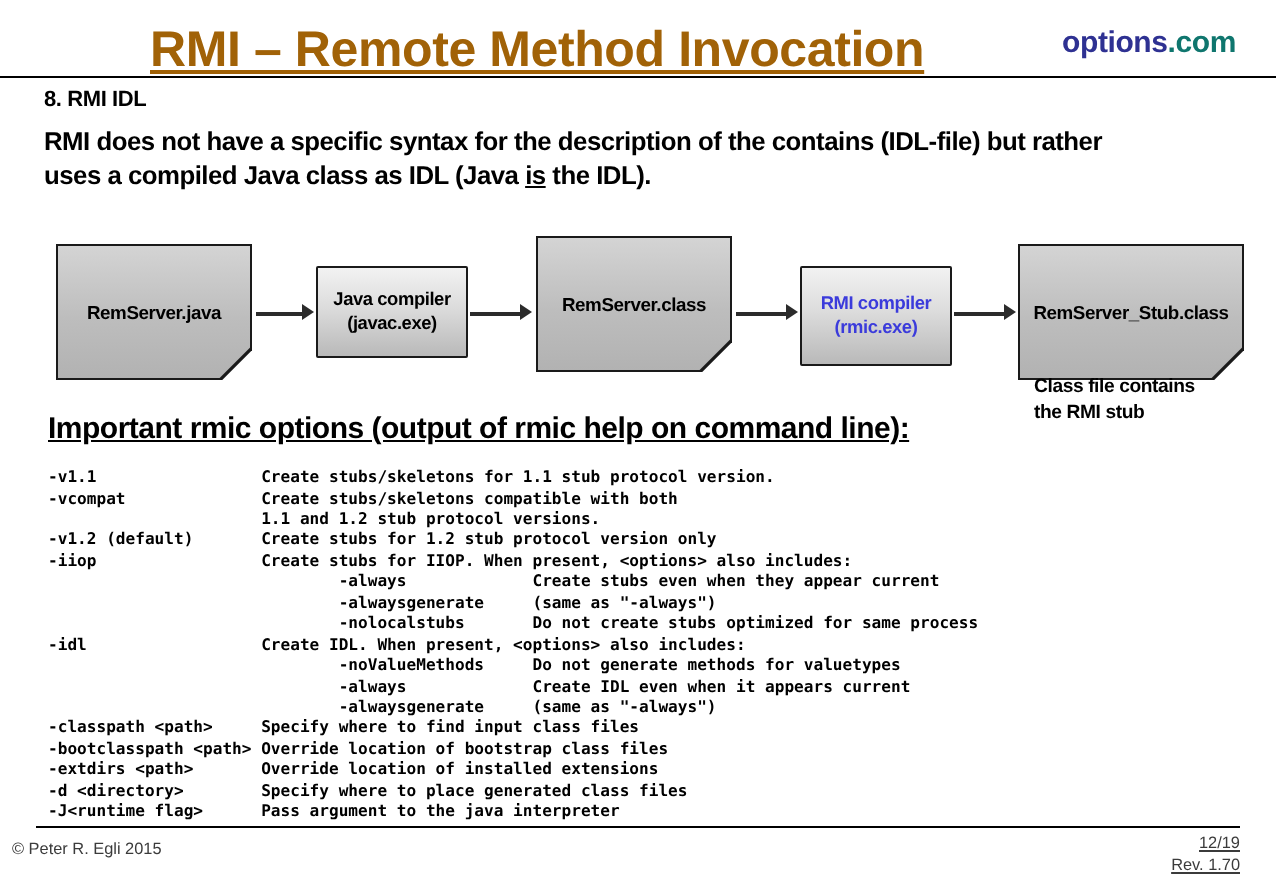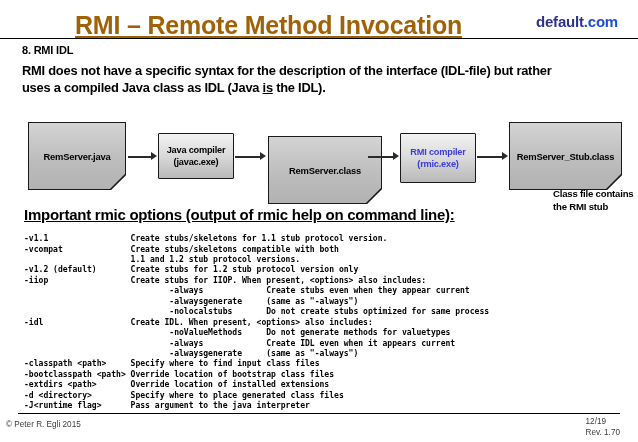--- a/index.html
+++ b/index.html
@@ -38,21 +38,21 @@
   #brand {
     position: absolute;
     right: 20px;
     top: 13px;
     font-size: 15px;
     font-weight: bold;
     white-space: nowrap;
     letter-spacing: -0.2px;
   }
   #brand .brand-main { color: #2e3192; }
-  #brand .brand-tld  { color: #1d4ed8; }
+  #brand .brand-tld  { color: #0f766e; }
 
   #header-rule {
     position: absolute;
     left: 0;
     top: 38px;
     width: 638px;
     height: 0;
     border-top: 1.6px solid #000;
   }
 
@@ -155,21 +155,20 @@
   }
 
   #stub-caption {
     position: absolute;
     left: 517px;
     top: 188px;
     font-size: 9.6px;
     font-weight: bold;
     line-height: 12.5px;
     letter-spacing: -0.2px;
-    margin-left: 36px;
   }
 
   
   #options-heading {
     position: absolute;
     left: 24px;
     top: 206px;
     font-size: 15px;
     font-weight: bold;
     text-decoration: underline;
@@ -203,41 +202,42 @@
     top: 420px;
     font-size: 8.2px;
     color: #3b3b3b;
     white-space: nowrap;
     text-align: right;
   }
   #page-num {
     position: absolute;
     right: 18px;
     top: 416px;
-    text-align: left;
+    text-align: right;
     font-size: 8.2px;
     color: #3b3b3b;
     line-height: 11px;
     white-space: nowrap;
+    text-decoration: underline;
   }
 </style>
 </head>
 <body>
 
 <div id="header">
   <div id="header-title">RMI – Remote Method Invocation</div>
   <div id="brand">
-    <span class="brand-main">default</span><span class="brand-tld">.com</span>
+    <span class="brand-main">options</span><span class="brand-tld">.com</span>
   </div>
 </div>
 <div id="header-rule"></div>
 
 <div id="section-title">8. RMI IDL</div>
 <div id="section-body">
-  <span>RMI does not have a specific syntax for the description of the interface (IDL-file) but rather</span><br>
+  <span>RMI does not have a specific syntax for the description of the contains (IDL-file) but rather</span><br>
   <span>uses a compiled Java class as IDL (Java </span><u>is</u><span> the IDL).</span>
 </div>
 
 <div id="diagram">
 
   <div class="doc-shape" style="left:28px; top:12px; width:98px; height:68px;padding-left:20px;">
     <div class="doc-label">RemServer.java</div>
     <svg class="doc-fold-line" viewBox="0 0 18 18">
       <polygon points="18,18 18,2 2,18" fill="#ffffff"></polygon>
       <polyline points="18,2 2,18" fill="none" stroke="#1a1a1a" stroke-width="1.6"></polyline>
@@ -255,21 +255,21 @@
       <span>Java compiler</span><br>
       <span>(javac.exe)</span>
     </div>
   </div>
 
   <div class="arrow" style="left:235px; top:42px; width:32px;">
     <div class="shaft" style="width:25px;"></div>
     <div class="head" style="left:25px;"></div>
   </div>
 
-  <div class="doc-shape" style="left:268px; top:26px; width:114px; height:68px;text-decoration:underline;">
+  <div class="doc-shape" style="left:268px; top:8px; width:98px; height:68px;text-decoration:underline;">
     <div class="doc-label">RemServer.class</div>
     <svg class="doc-fold-line" viewBox="0 0 18 18">
       <polygon points="18,18 18,2 2,18" fill="#ffffff"></polygon>
       <polyline points="18,2 2,18" fill="none" stroke="#1a1a1a" stroke-width="1.6"></polyline>
     </svg>
   </div>
 
   <div class="arrow" style="left:368px; top:42px; width:32px;">
     <div class="shaft" style="width:25px;"></div>
     <div class="head" style="left:25px;"></div>

